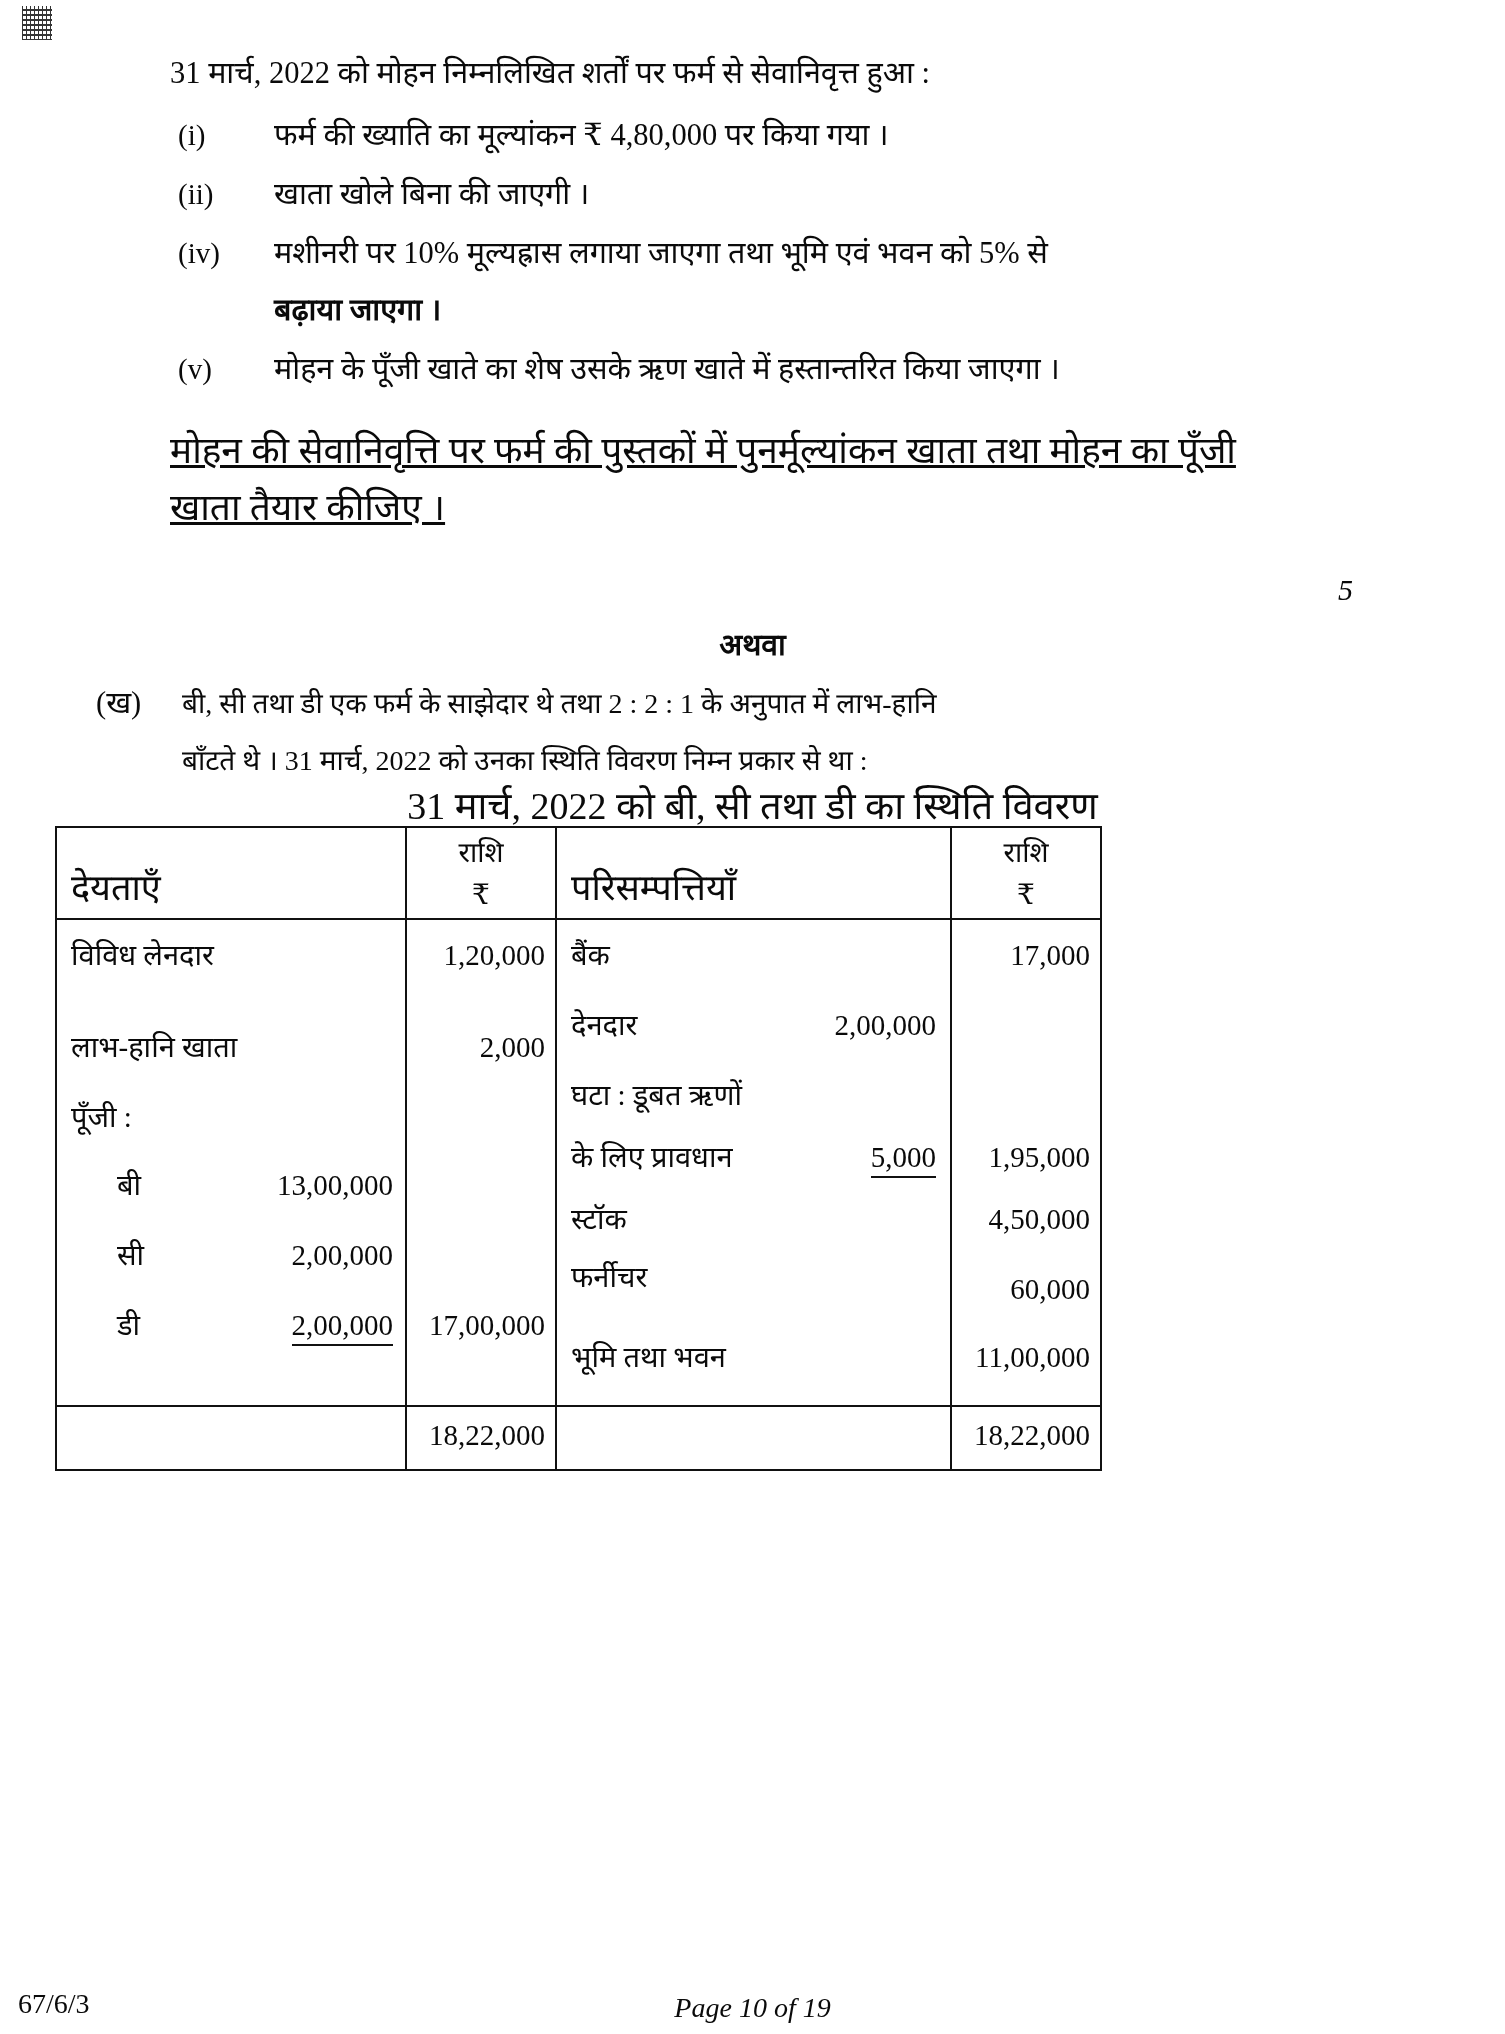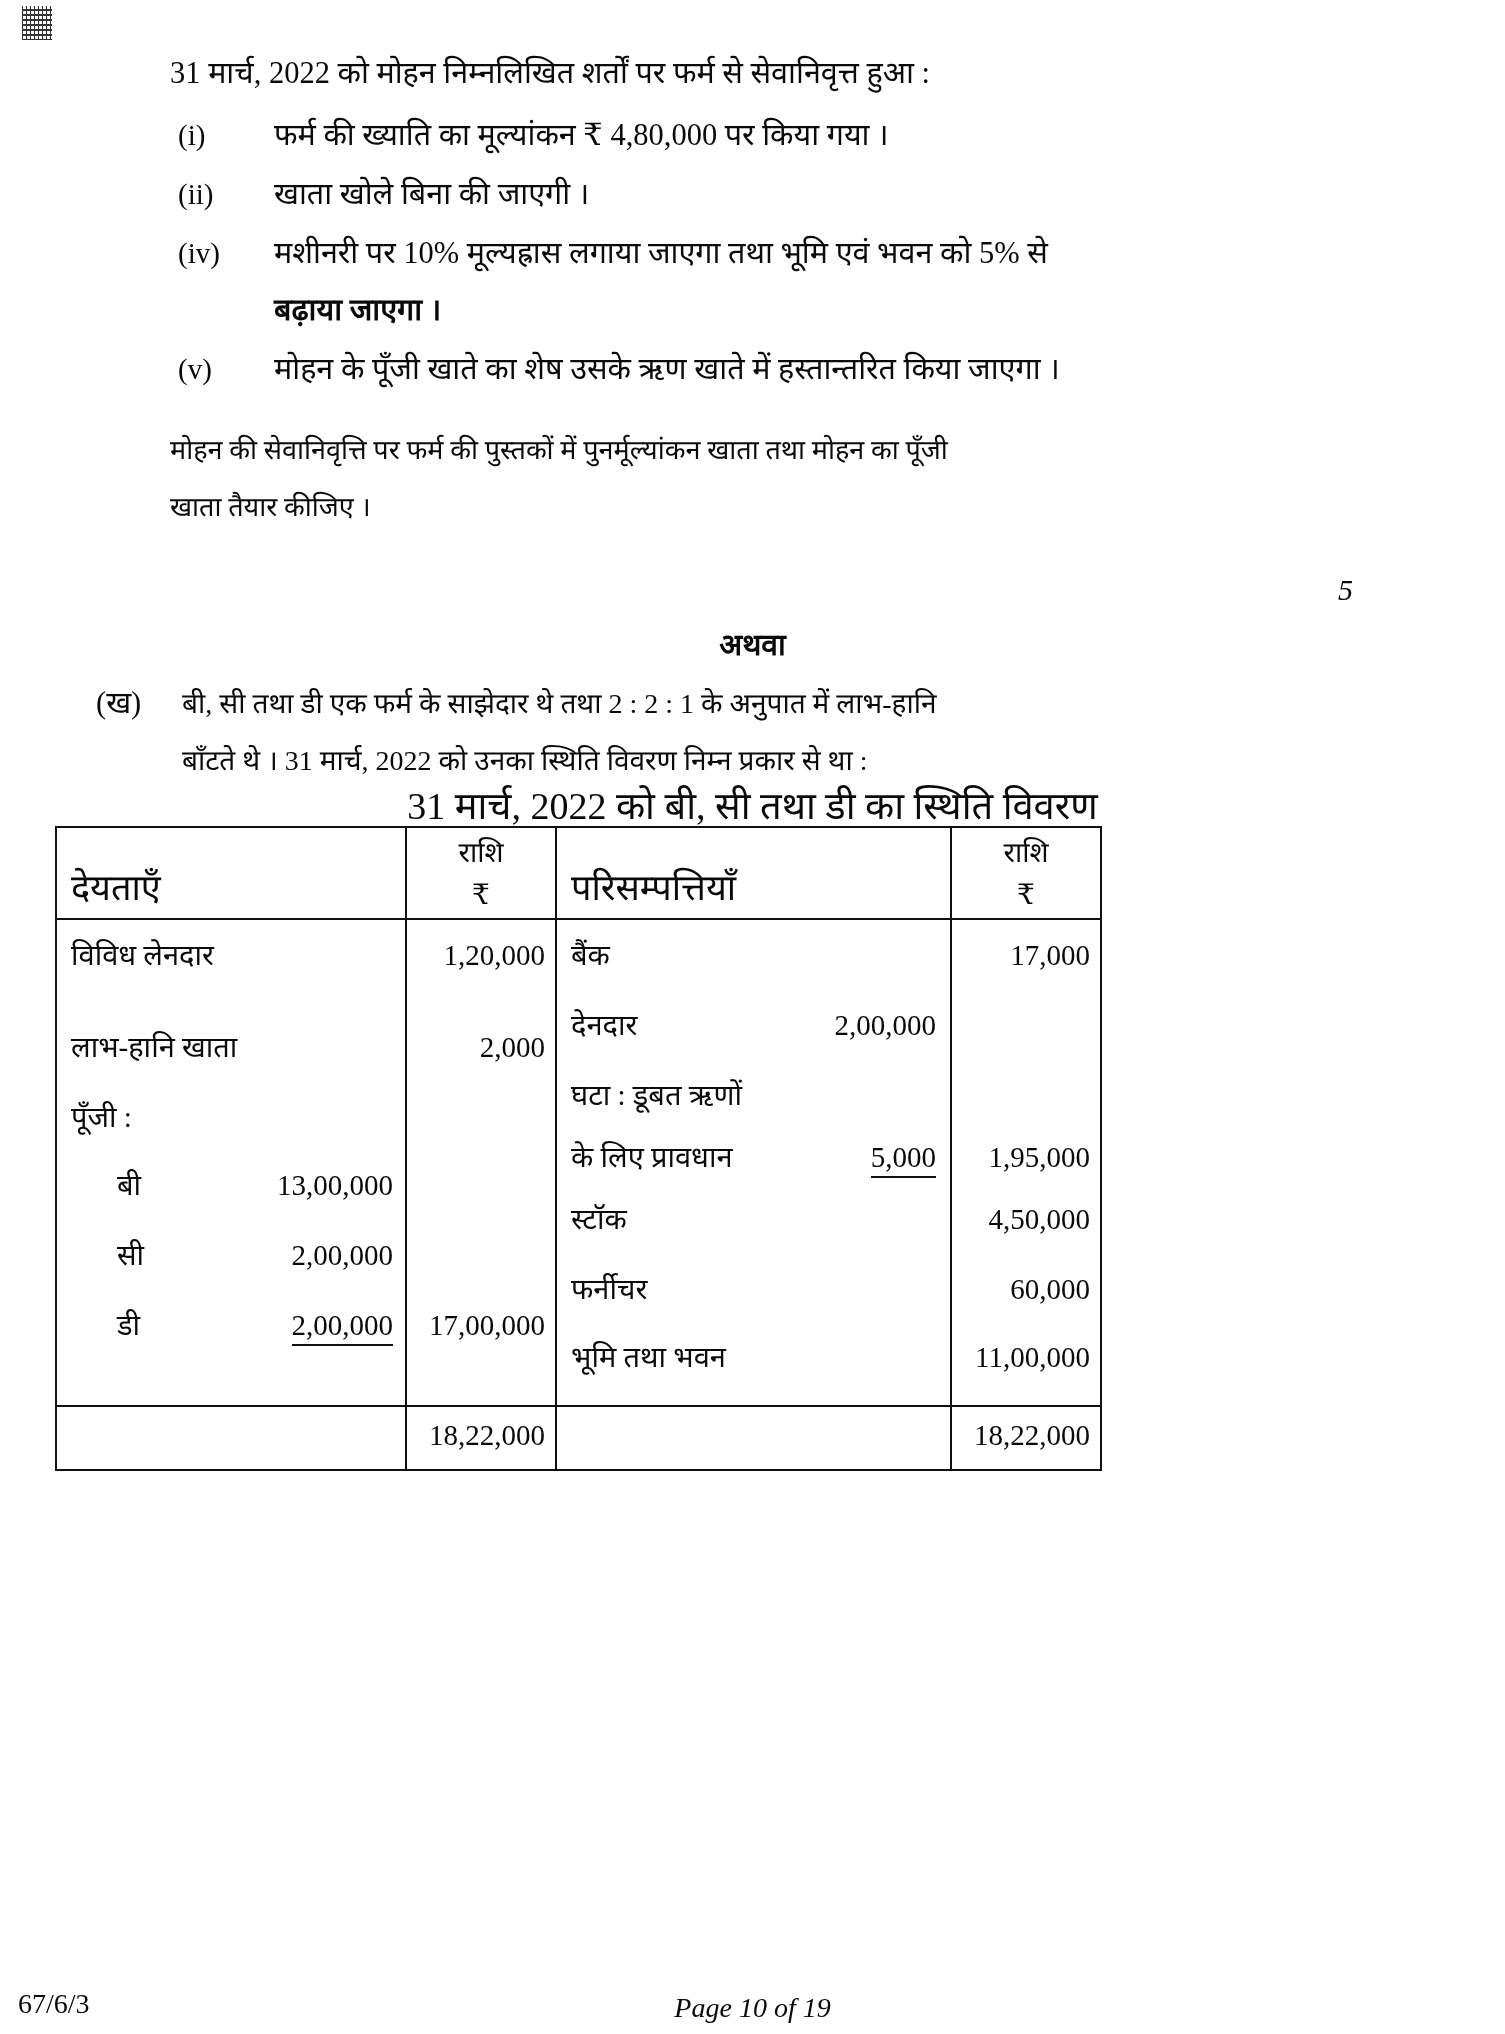--- a/index.html
+++ b/index.html
@@ -87,22 +87,23 @@
     display: block;
     white-space: nowrap;
   }
   .bold {
     font-weight: bold;
   }
 
   
   .closing {
     margin-top: 24px;
-    font-size: 27px;
+    font-size: 37px;
     line-height: 57px;
+    text-decoration: underline;
   }
   .closing .l {
     display: block;
     white-space: nowrap;
   }
 
   
   #marks-5 {
     position: absolute;
     left: 1338px;
@@ -358,21 +359,21 @@
         </td>
 
         <td class="body-cell">
           <div class="row-line" style="left:14px; top:18px;">बैंक</div>
           <div class="row-line" style="left:14px; top:88px;">देनदार</div>
           <div class="row-line amt" style="right:14px; top:88px;">2,00,000</div>
           <div class="row-line" style="left:14px; top:158px;">घटा : डूबत ऋणों</div>
           <div class="row-line" style="left:14px; top:220px;">के लिए प्रावधान</div>
           <div class="row-line amt underline-num" style="right:14px; top:220px;">5,000</div>
           <div class="row-line" style="left:14px; top:282px;">स्टॉक</div>
-          <div class="row-line" style="left:14px; top:352px;">फर्नीचर</div>
+          <div class="row-line" style="left:14px; top:340px;">फर्नीचर</div>
           <div class="row-line" style="left:14px; top:420px;">भूमि तथा भवन</div>
         </td>
 
         <td class="body-cell">
           <div class="row-line amt" style="right:10px; top:18px;">17,000</div>
           <div class="row-line amt" style="right:10px; top:220px;">1,95,000</div>
           <div class="row-line amt" style="right:10px; top:282px;">4,50,000</div>
           <div class="row-line amt" style="right:10px; top:352px;">60,000</div>
           <div class="row-line amt" style="right:10px; top:420px;">11,00,000</div>
         </td>

